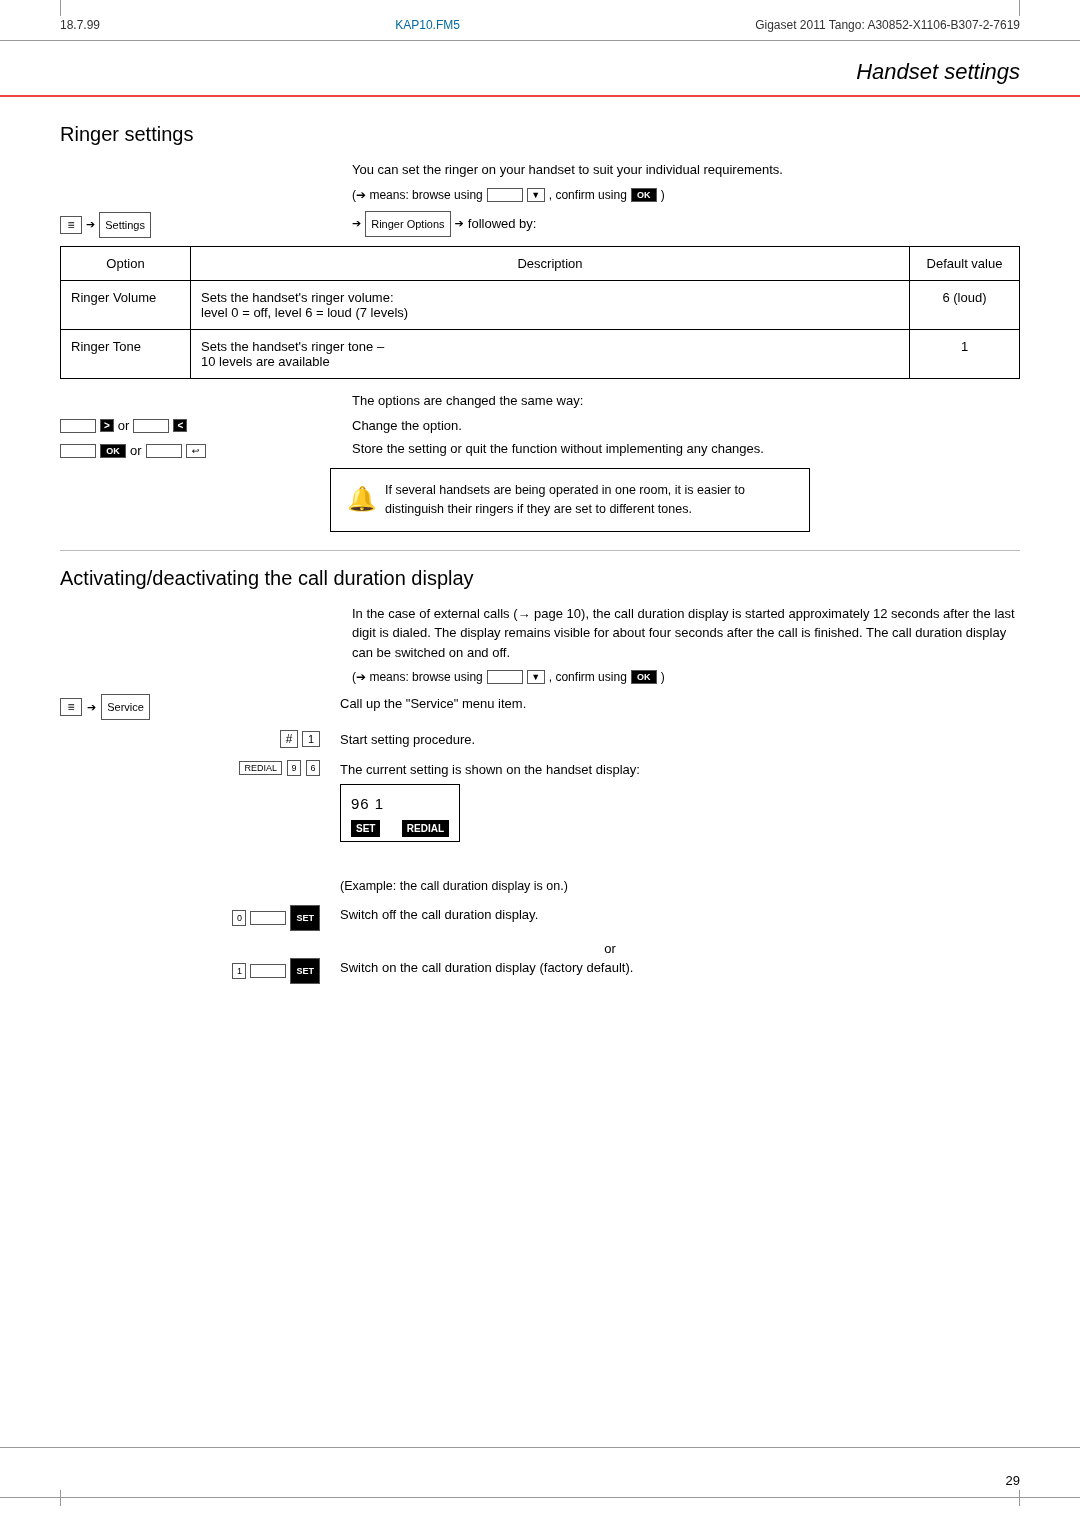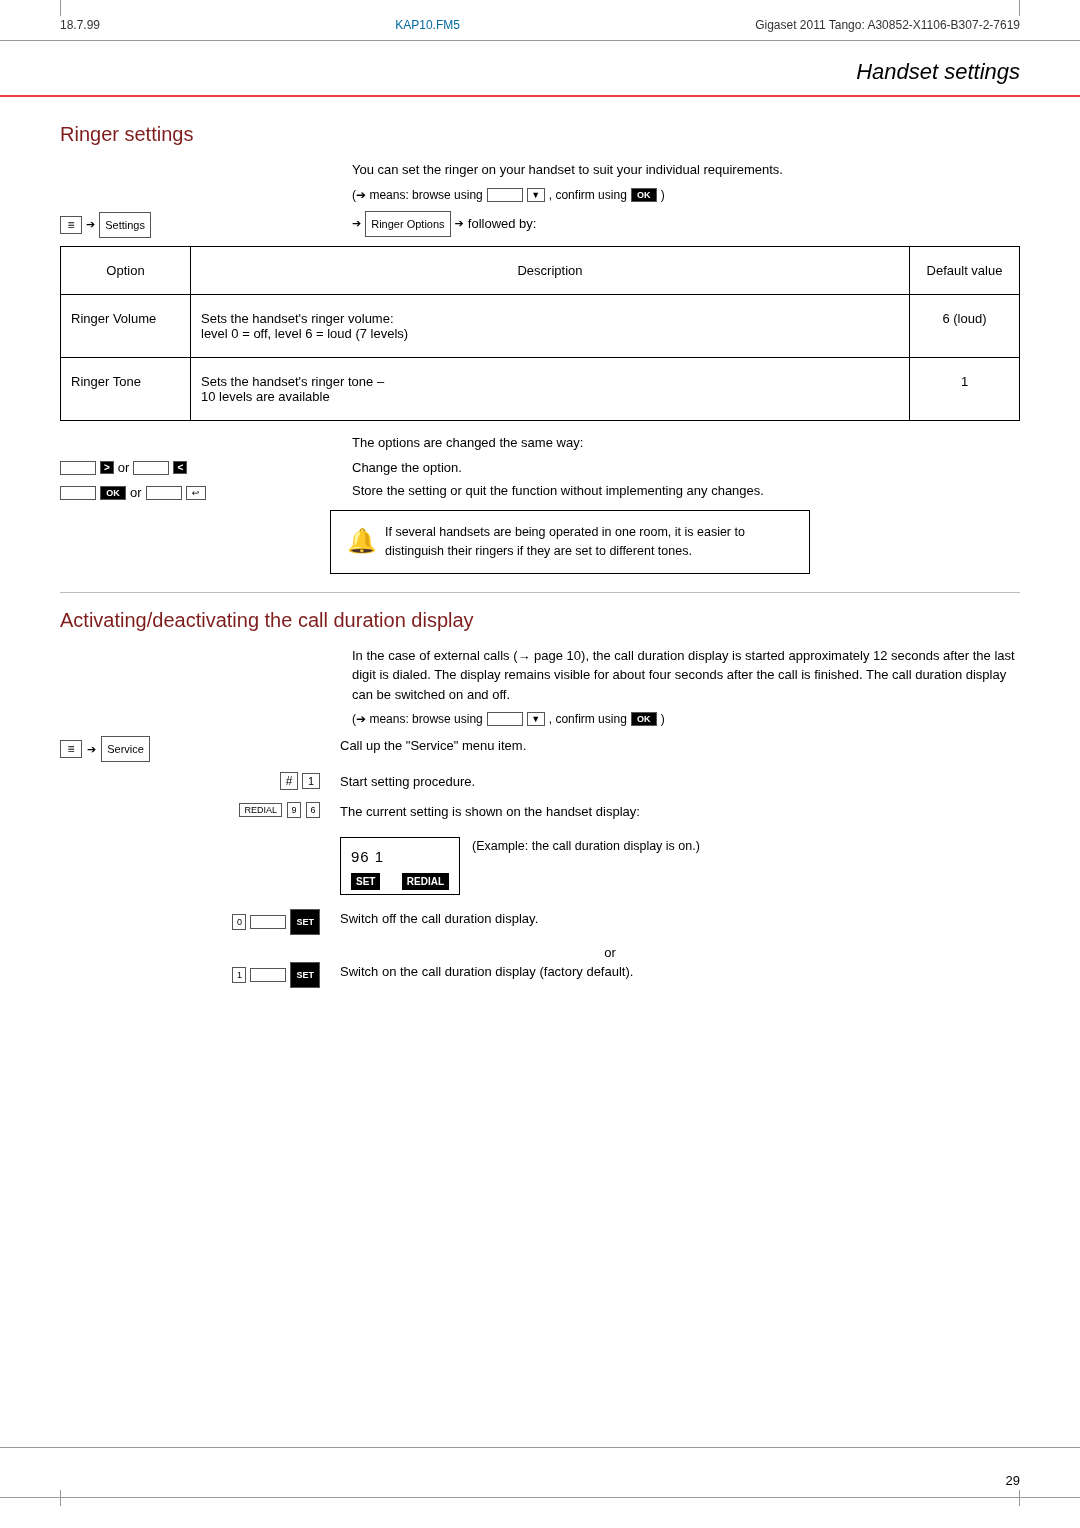--- a/index.html
+++ b/index.html
@@ -51,21 +51,21 @@
     
     .content {
       padding: 0 60px;
     }
 
     
     .section-heading {
       font-size: 20px;
       font-weight: normal;
       margin-bottom: 14px;
-      color: #7f1d1d;
+      color: #000000;
     }
 
     
     .two-col {
       display: flex;
       gap: 12px;
       margin-bottom: 8px;
     }
     .col-left {
       width: 270px;
@@ -97,21 +97,21 @@
 
     
     .options-table {
       width: 100%;
       border-collapse: collapse;
       margin-bottom: 12px;
       margin-top: 8px;
     }
     .options-table th, .options-table td {
       border: 1px solid #000;
-      padding: 16px 10px;
+      padding: 9px 10px;
       font-size: 13px;
       vertical-align: top;
     }
     .options-table th {
       font-weight: normal;
       text-align: center;
       background: #fff;
     }
     .options-table td:first-child { width: 130px; }
     .options-table td:last-child { width: 110px; text-align: center; }
@@ -482,21 +482,21 @@
 
 
       <div class="step-row">
         <div class="step-left" style="justify-content:flex-end;">
           <span class="kbd-redial">REDIAL</span>
           <span class="key-small">9</span>
           <span class="key-small">6</span>
         </div>
         <div class="step-right">
           <span>The current setting is shown on the handset display:</span>
-          <div style="display:flex; align-items:flex-start; gap:12px; margin-top:12px;">
+          <div style="display:flex; align-items:flex-start; gap:27px; margin-top:1px;flex-direction:column;">
             <div class="display-mockup">
               <div style="font-size:15px; font-weight:normal; letter-spacing:1px;">96 1</div>
               <div class="display-softkeys">
                 <span class="softkey-label">SET</span>
                 <span class="softkey-label">REDIAL</span>
               </div>
             </div>
             <div style="font-size:12.5px; padding-top:4px;">
               <span>(Example: the call duration display is on.)</span>
             </div>

